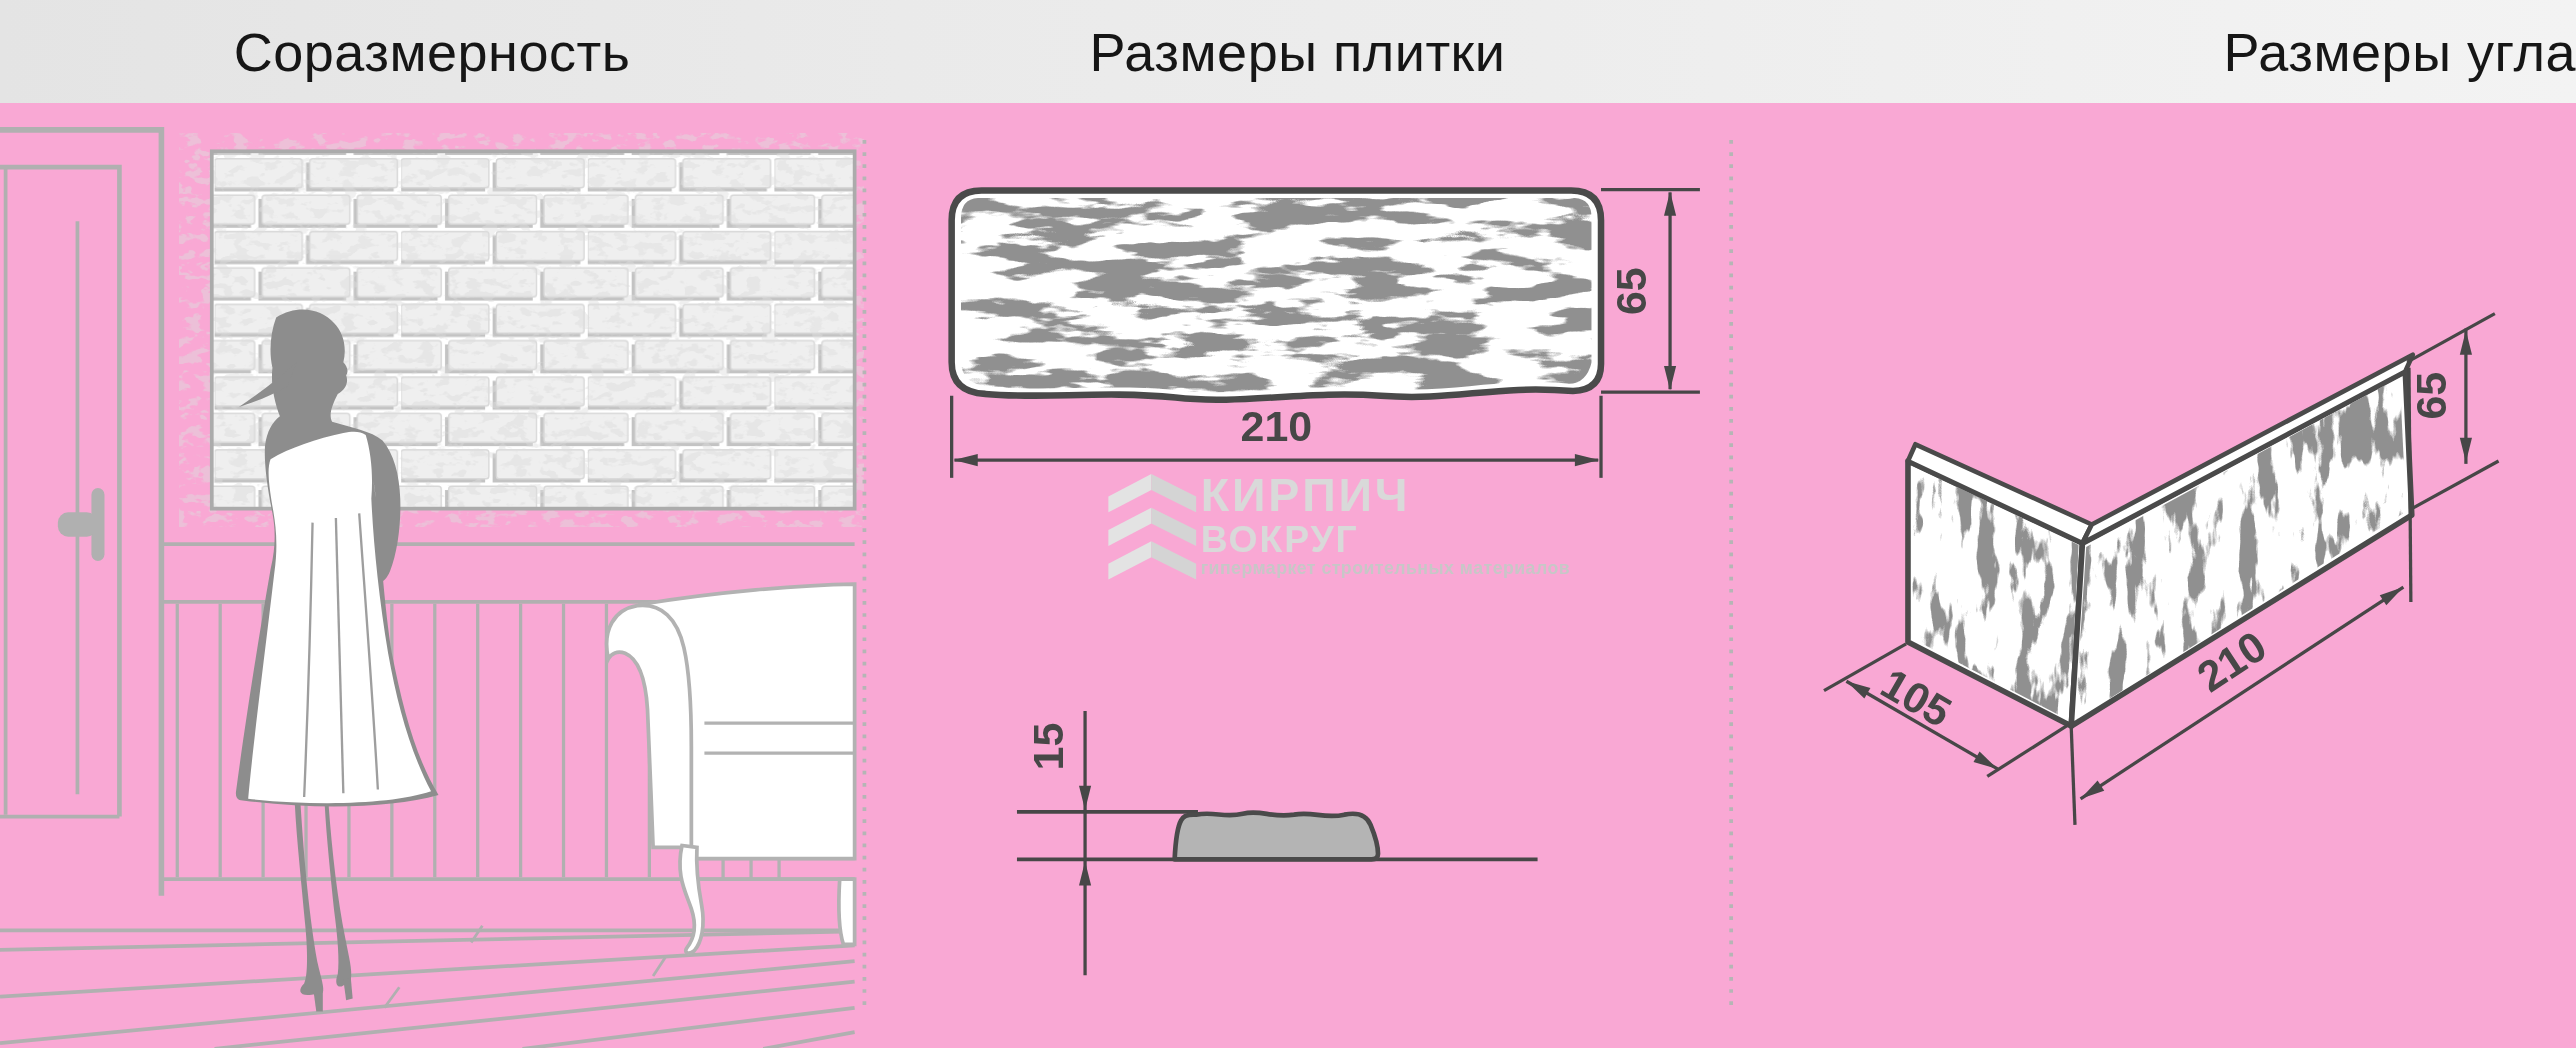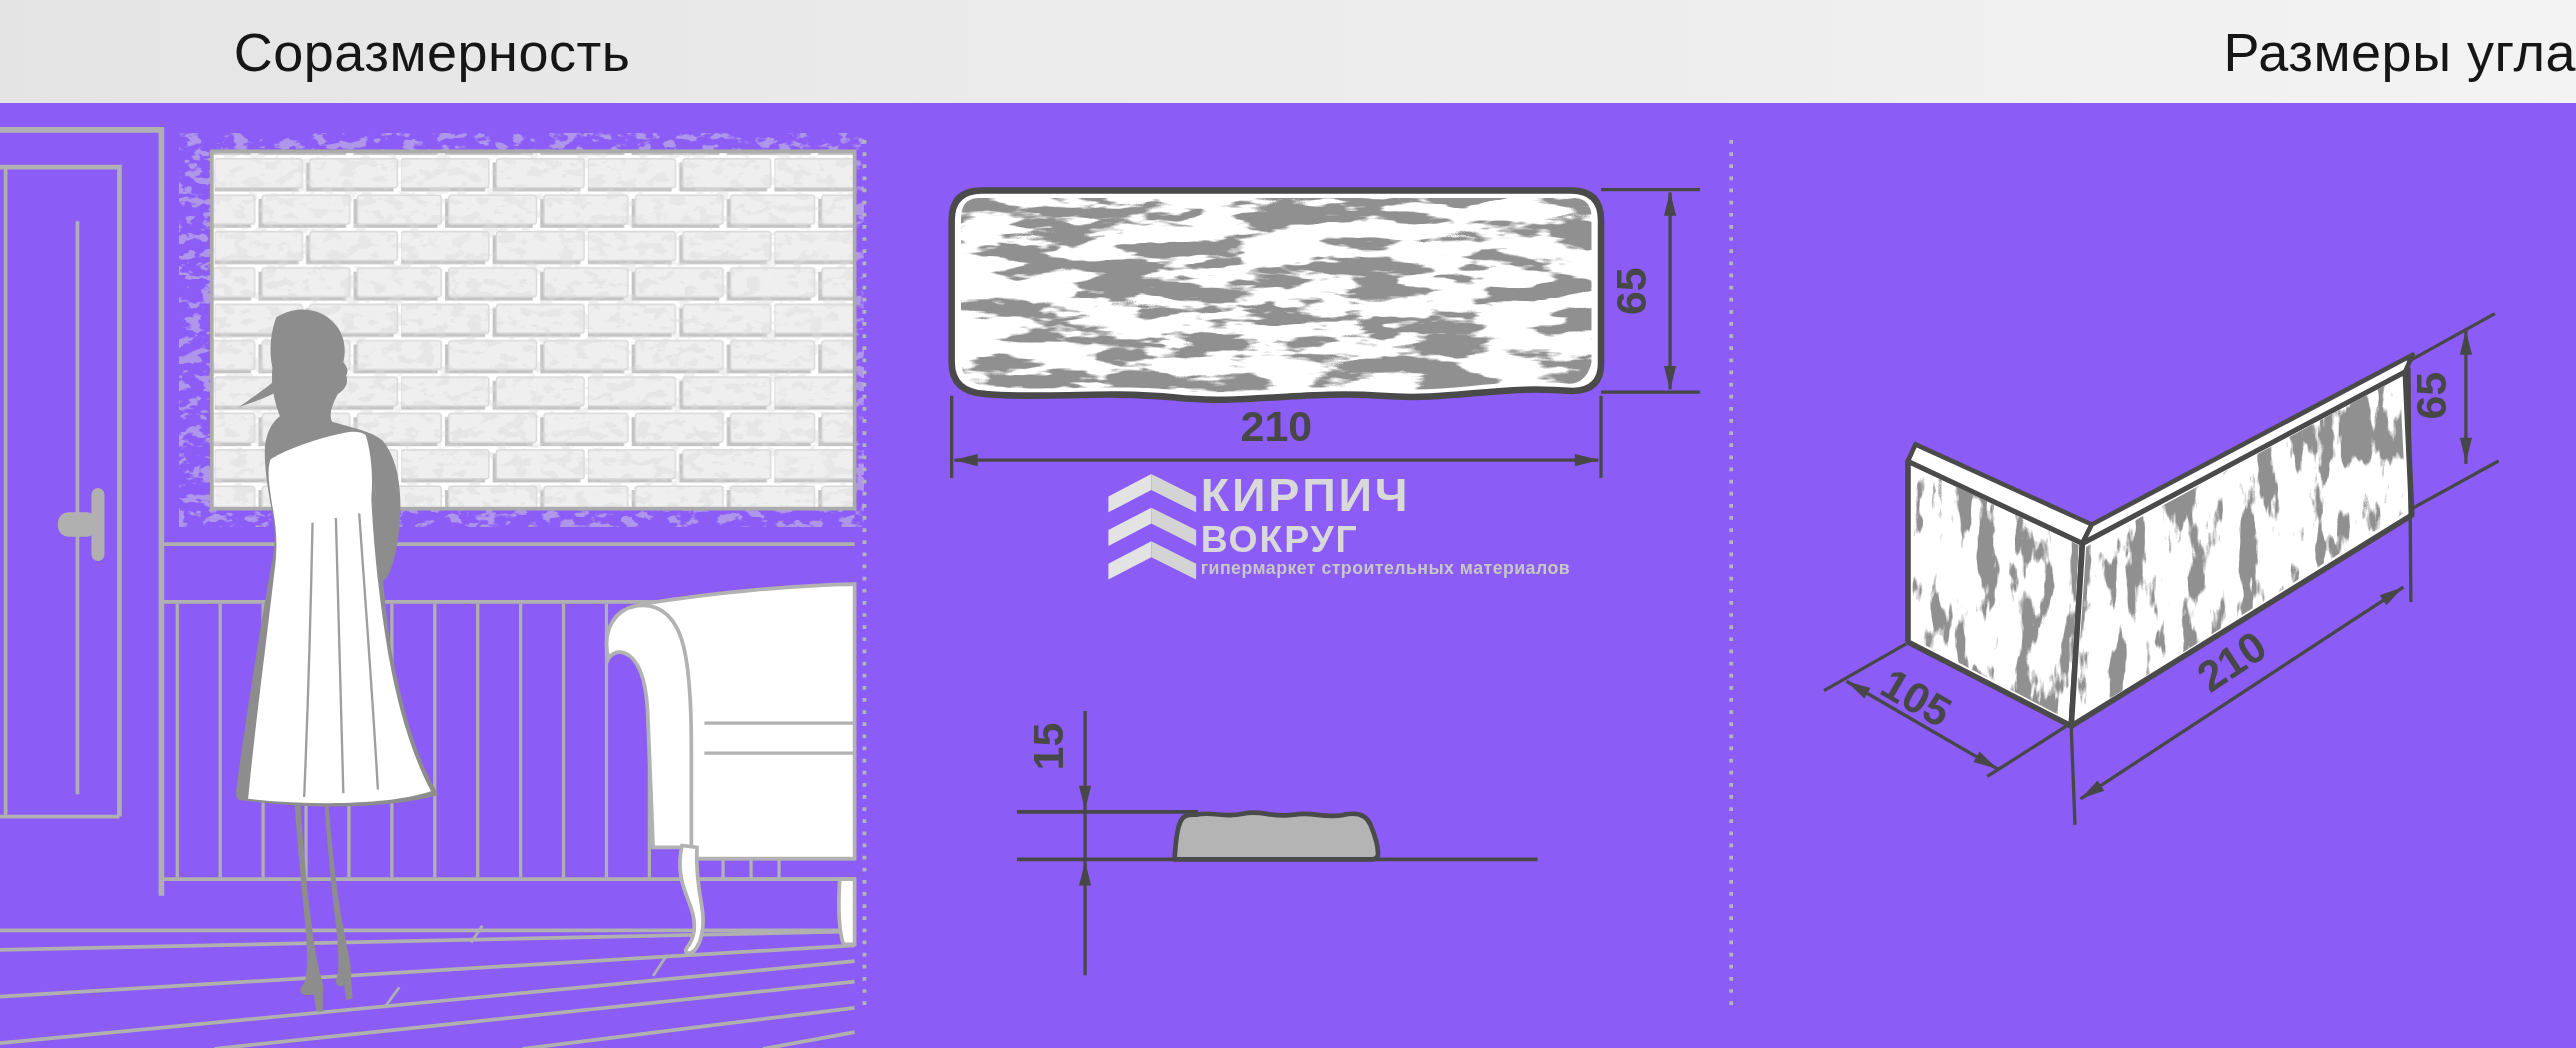--- a/index.html
+++ b/index.html
@@ -1,16 +1,16 @@
 <!DOCTYPE html>
 <html style="font-size:15px"><head>
 <meta charset="utf-8">
 <style>
   html,body{margin:0;padding:0;background:#fff;}
-  .page{position:relative;width:2576px;height:1049px;background:#8b5cf6;overflow:hidden;
+  .page{position:relative;width:2576px;height:1049px;background:#f9a8d4;overflow:hidden;
         font-family:"Liberation Sans","DejaVu Sans",sans-serif;}
   .header-band{position:absolute;left:0;top:0;width:2576px;height:103px;
                background:linear-gradient(90deg,#e4e4e4 0%,#eaeaea 35%,#ededed 60%,#f3f3f3 100%);}
   .panel-title{position:absolute;top:0;height:103px;line-height:104px;text-align:center;
                font-size:54px;font-weight:400;color:#161616;letter-spacing:0.5px;}
   .pt-1{left:0;width:864px;}
   .pt-2{left:864px;width:867px;}
   .pt-3{left:1731px;width:845px;text-align:right;}
   svg text{font-family:"Liberation Sans","DejaVu Sans",sans-serif;}
   .dim-num{font-size:46px;font-weight:700;fill:#474747;}
@@ -20,20 +20,21 @@
   .roomline{stroke:#b0b0b0;fill:none;}
   .darkline{stroke:#474747;fill:none;}
 </style>
 </head>
 <body>
 
 <div class="page">
 
   <div class="header-band">
     <div class="panel-title pt-1">Соразмерность</div>
+    <div class="panel-title pt-2">Размеры плитки</div>
     <div class="panel-title pt-3">Размеры угла</div>
   </div>
 
   <svg style="position:absolute;left:0;top:0;" width="2576" height="1049" viewBox="0 0 2761 1124">
     <defs>
 
       <filter id="f-tile" x="-5%" y="-5%" width="110%" height="110%">
         <feTurbulence type="fractalNoise" baseFrequency="0.012 0.05" numOctaves="4" seed="11"></feTurbulence>
         <feColorMatrix type="matrix" values="0 0 0 0 0.28  0 0 0 0 0.28  0 0 0 0 0.28  8 8 8 0 -11.8"></feColorMatrix>
       </filter>

